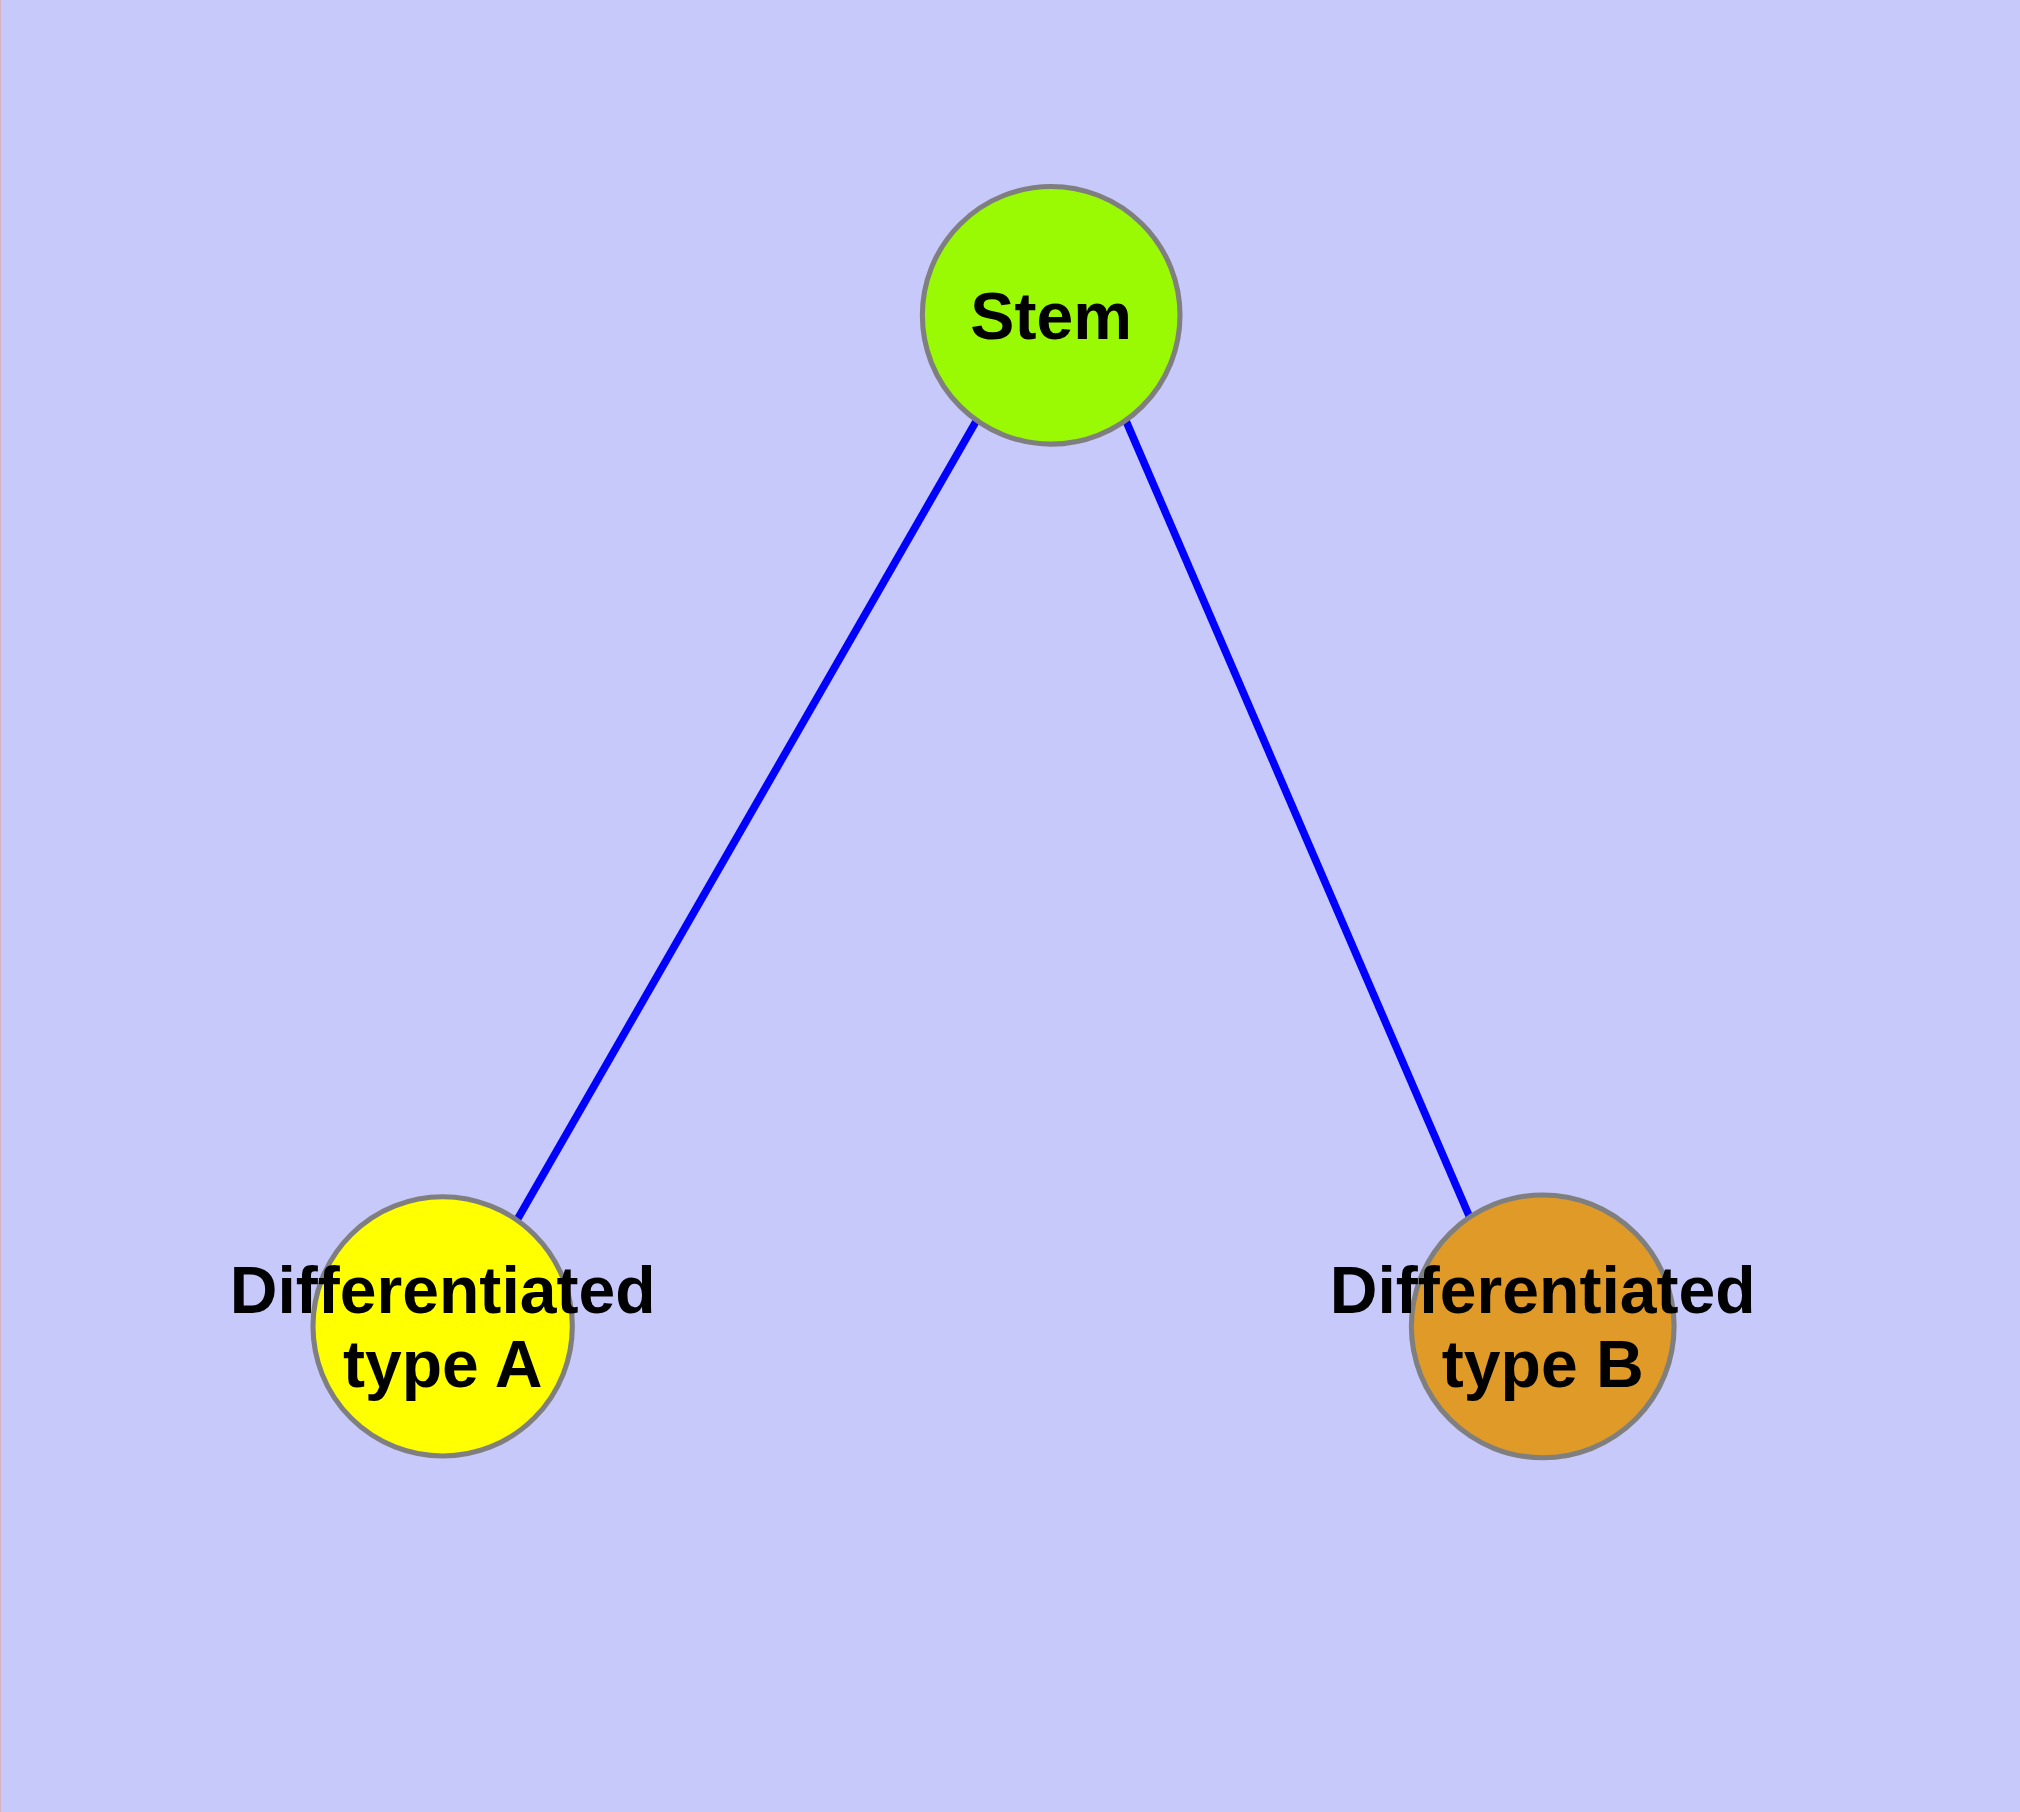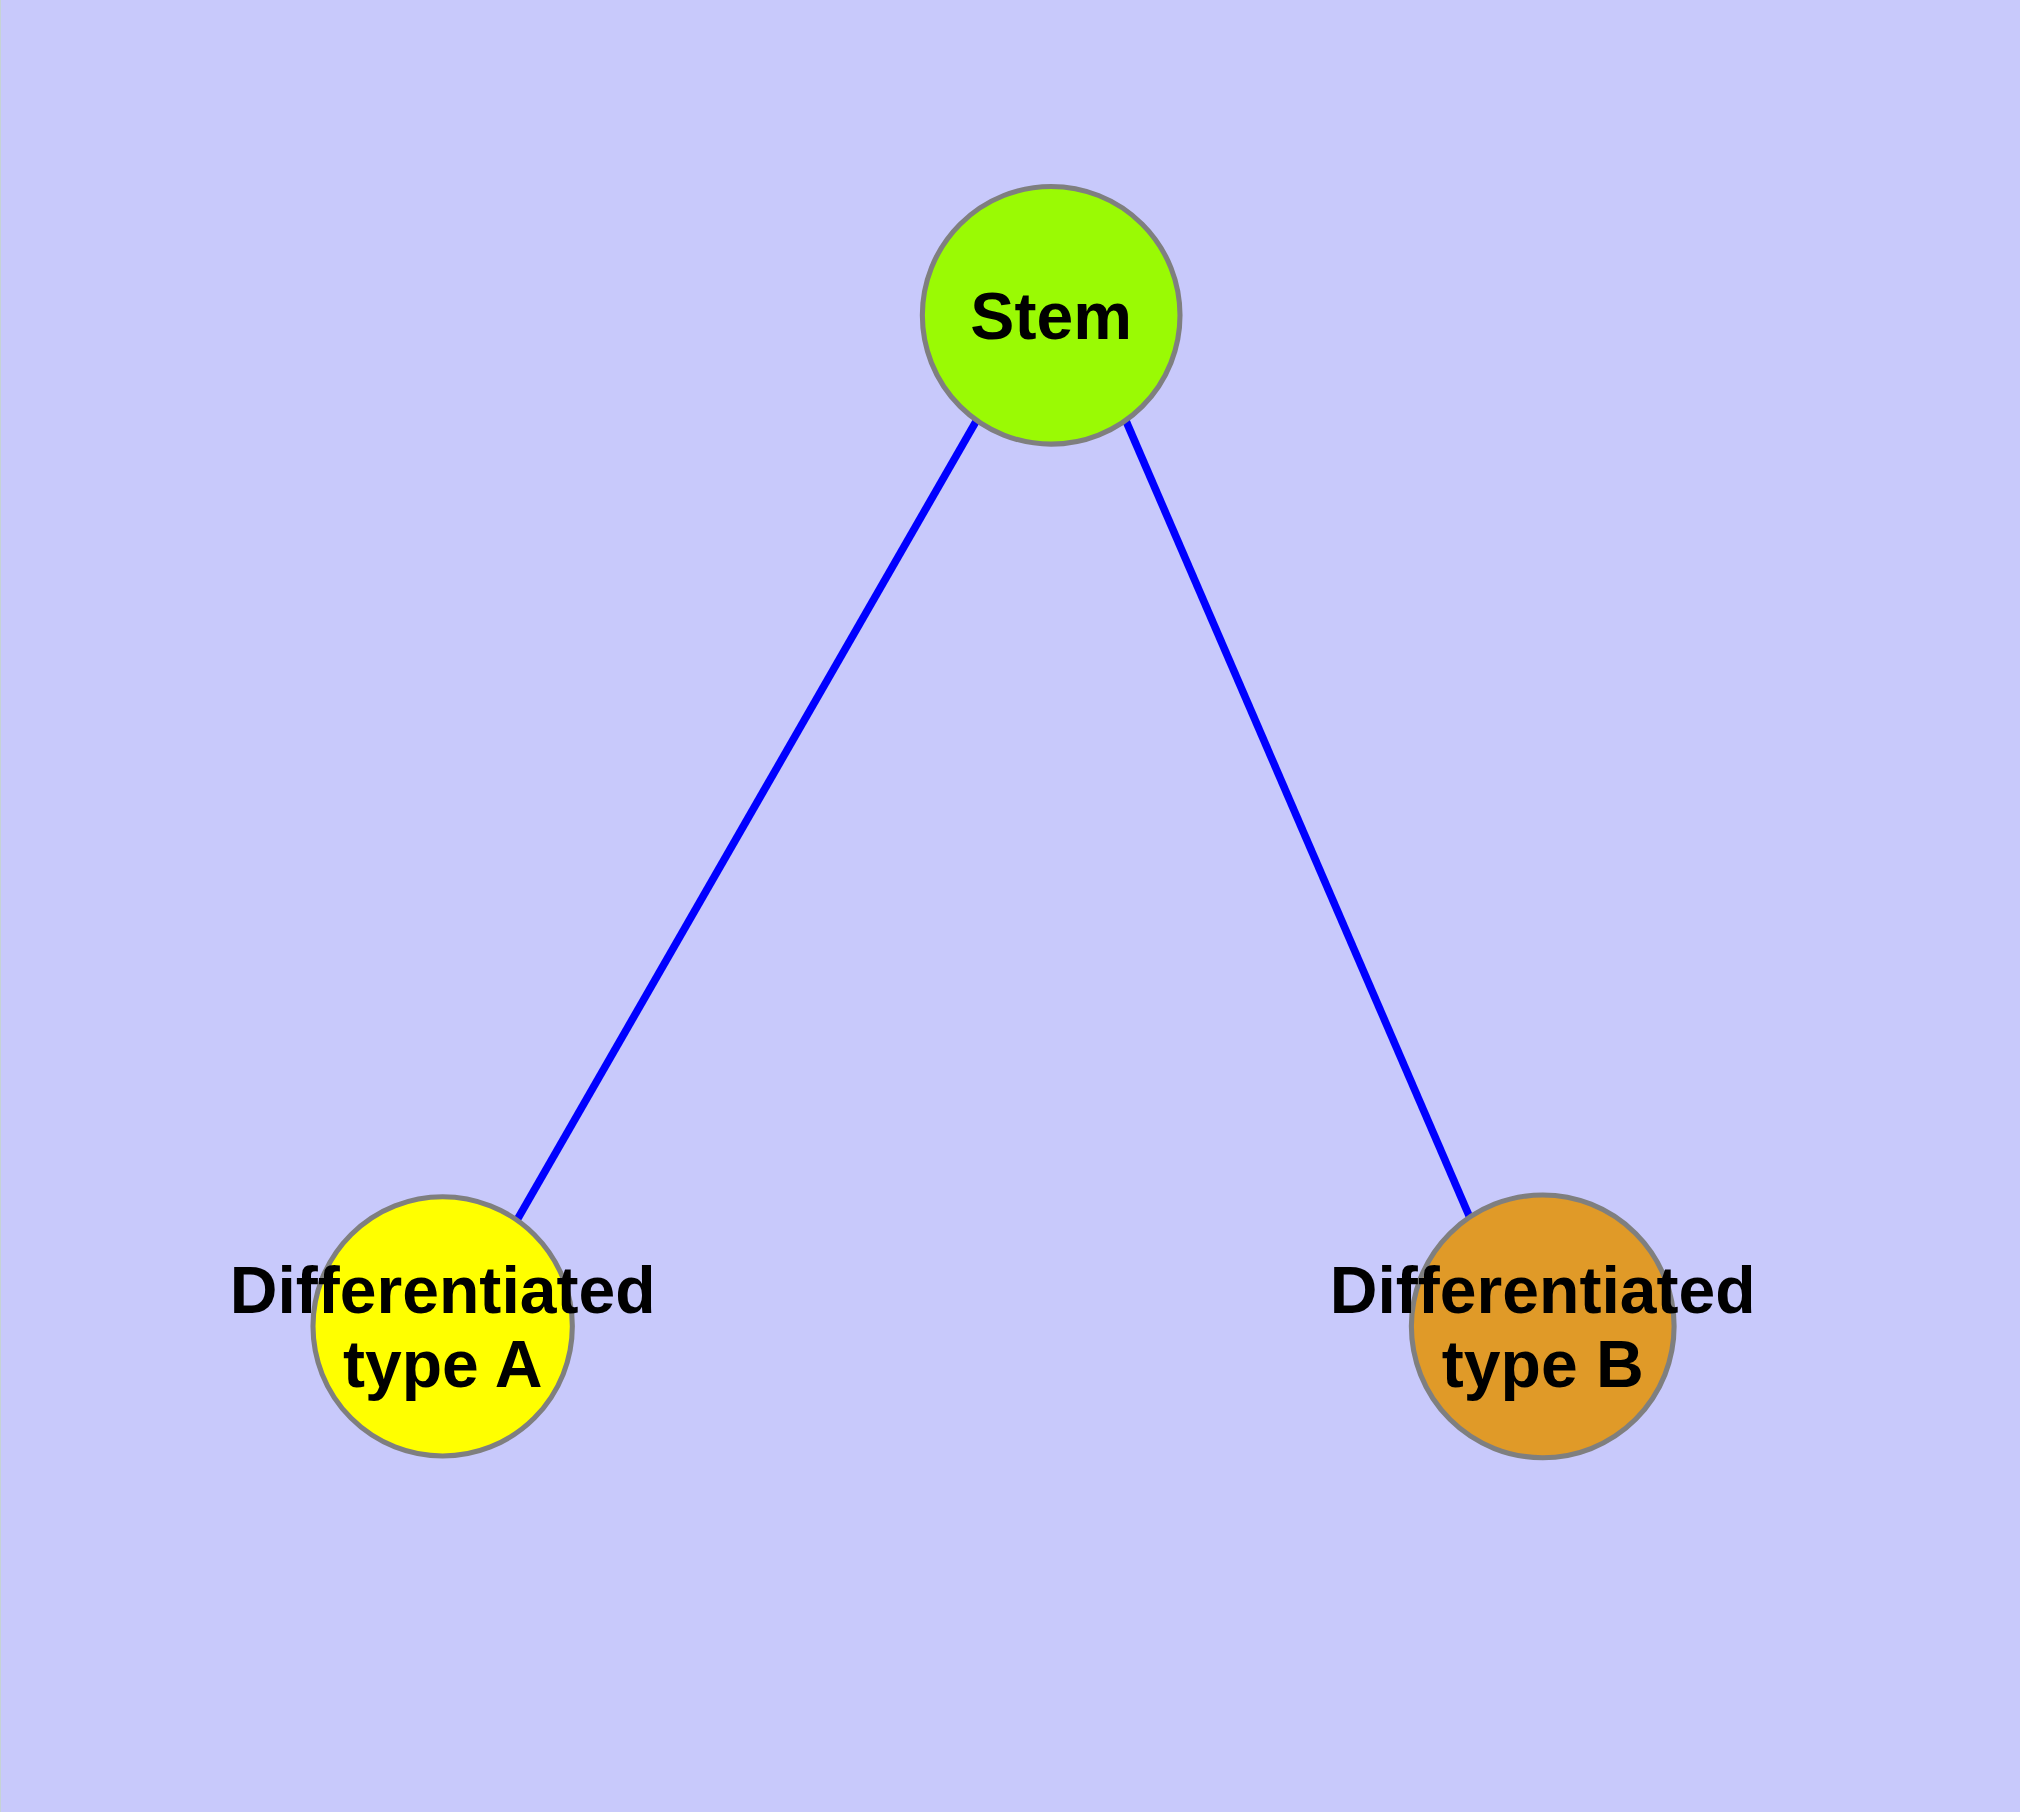--- a/index.html
+++ b/index.html
@@ -30,21 +30,21 @@
     font-size: 78px;
     fill: #000000;
     text-anchor: middle;
     dominant-baseline: auto;
     white-space: pre;
   }
 </style>
 </head>
 <body>
 
-<div id="stage" style="width: 2021px; height: 1812px; background: #bef264;">
+<div id="stage" style="width: 2021px; height: 1812px; background: #f97316;">
   <svg id="graph-svg" viewBox="0 0 2384 2138" style="width: 2021px; height: 1812px;">
 
     <rect x="0" y="0" width="2384" height="2138" fill="#c8c9fb"></rect>
 
     <g>
       <line id="edge0" stroke="#0000ff" stroke-width="9" stroke-linecap="butt" x1="1152" y1="496" x2="610" y2="1439"></line>
       <line id="edge1" stroke="#0000ff" stroke-width="9" stroke-linecap="butt" x1="1328" y1="496" x2="1735" y2="1439"></line>
     </g>
 
     <g>

